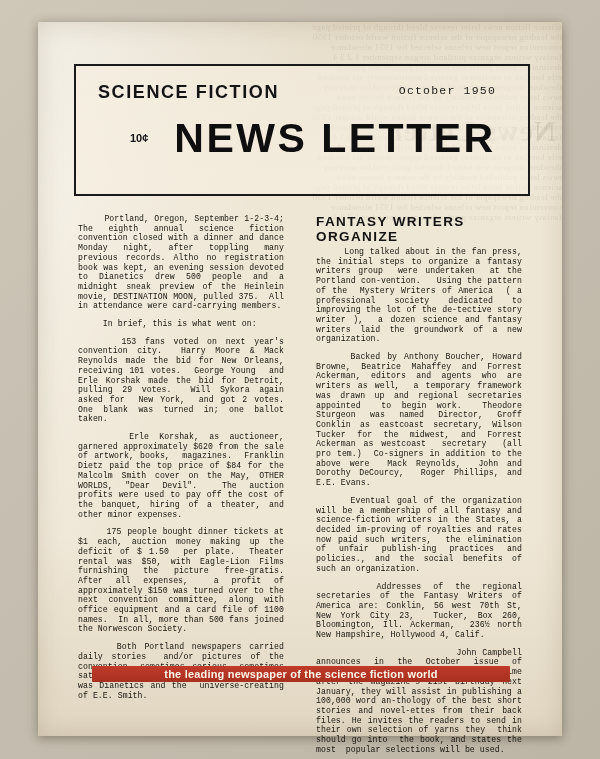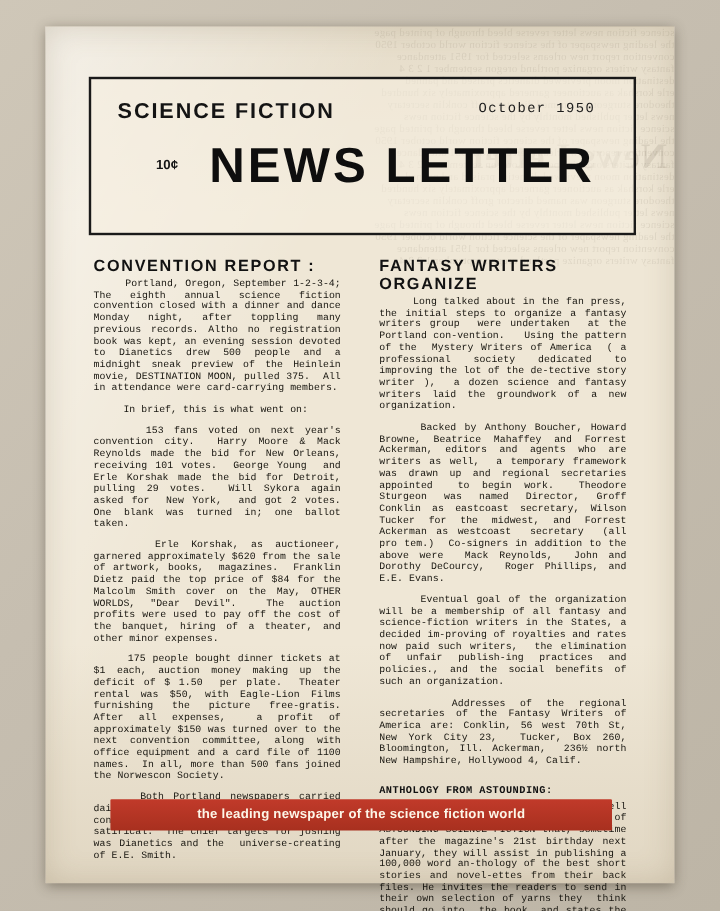--- a/index.html
+++ b/index.html
@@ -166,21 +166,21 @@
     color: #121212;
     margin: 14px 0 4px 0;
   }
 
   
   .banner {
     position: absolute;
     left: 54px;
     top: 644px;
     width: 418px;
-    height: 26px;
+    height: 16px;
     background: #c0392b;
     background: linear-gradient(180deg,#c13a2a 0%, #a8301f 100%);
     border-radius: 1px;
     display: flex;
     align-items: center;
     justify-content: center;
   }
   .banner span {
     font-family: "Liberation Sans", sans-serif;
     font-weight: bold;
@@ -229,37 +229,35 @@
     <div class="masthead">
       <div class="mh-title">SCIENCE FICTION</div>
       <div class="mh-date">October  1950</div>
       <div class="mh-price">10¢</div>
       <div class="mh-news">NEWS LETTER</div>
     </div>
 
     <div class="cols">
 
       <div class="col col-left">
-        <div class="sec-head">CONVENTION  REPORT :</div>
         <p class="body">     Portland, Oregon, September 1-2-3-4; The eighth annual science fiction convention closed with a dinner and dance Monday night, after toppling many previous records. Altho no registration book was kept, an evening session devoted to Dianetics drew 500 people and a midnight sneak preview of the Heinlein movie, DESTINATION MOON, pulled 375.  All in attendance were card-carrying members.</p>
         <p class="body">     In brief, this is what went on:</p>
         <p class="body">     153 fans voted on next year's convention city.  Harry Moore &amp; Mack Reynolds made the bid for New Orleans, receiving 101 votes.  George Young  and  Erle Korshak made the bid for Detroit, pulling 29 votes.  Will Sykora again asked for  New York,  and got 2 votes.  One blank was turned in; one ballot taken.</p>
         <p class="body">     Erle Korshak, as auctioneer, garnered approximately $620 from the sale of artwork, books,  magazines.  Franklin Dietz paid the top price of $84 for the Malcolm Smith cover on the May, OTHER WORLDS, "Dear Devil".  The auction profits were used to pay off the cost of the banquet, hiring of a theater, and other minor expenses.</p>
         <p class="body">     175 people bought dinner tickets at $1 each, auction money making up the deficit of $ 1.50  per plate.  Theater rental was $50, with Eagle-Lion Films furnishing the picture free-gratis.   After all expenses,  a profit of approximately $150 was turned over to the next convention committee, along with office equipment and a card file of 1100 names.  In all, more than 500 fans joined the Norwescon Society.</p>
         <p class="body">     Both Portland newspapers carried daily stories  and/or pictures of the convention, sometimes serious, sometimes satirical.  The chief targets for joshing was Dianetics and the  universe-creating  of E.E. Smith.</p>
 
       </div>
 
       <div class="col col-right">
         <div class="sec-head">FANTASY  WRITERS  ORGANIZE</div>
         <p class="body">     Long talked about in the fan press, the initial steps to organize a fantasy writers group  were undertaken  at the Portland con-vention.   Using the pattern of the  Mystery Writers of America  ( a professional society dedicated to improving the lot of the de-tective story writer ),  a dozen science and fantasy writers laid the groundwork of a new organization.</p>
         <p class="body">     Backed by Anthony Boucher, Howard Browne, Beatrice Mahaffey and Forrest Ackerman, editors and agents who are writers as well,  a temporary framework was drawn up and regional secretaries appointed  to begin work.  Theodore Sturgeon was named Director, Groff Conklin as eastcoast secretary, Wilson Tucker for the midwest, and Forrest Ackerman as westcoast  secretary  (all pro tem.)  Co-signers in addition to the above were  Mack Reynolds,  John and Dorothy DeCourcy,  Roger Phillips, and E.E. Evans.</p>
         <p class="body">     Eventual goal of the organization will be a membership of all fantasy and science-fiction writers in the States, a decided im-proving of royalties and rates now paid such writers,  the elimination of unfair publish-ing practices and policies., and the social benefits of such an organization.</p>
         <p class="body">     Addresses of the regional secretaries of the Fantasy Writers of America are: Conklin, 56 west 70th St, New York City 23,  Tucker, Box 260, Bloomington, Ill. Ackerman,  236½ north New Hampshire, Hollywood 4, Calif.</p>
-        <div class="sec-head2">ANTHOLOGY FROM ASTOUNDING:</div>
         <p class="body">                        John Campbell announces in the October issue of ASTOUNDING SCIENCE FICTION that, sometime after the magazine's 21st birthday next January, they will assist in publishing a 100,000 word an-thology of the best short stories and novel-ettes from their back files. He invites the readers to send in  their own selection of yarns they  think should go into  the book, and states the most  popular selections will be used.</p>
 
       </div>
 
     </div>
 
     <div class="banner">
       <span>the leading newspaper of the science fiction world</span>
     </div>
 

